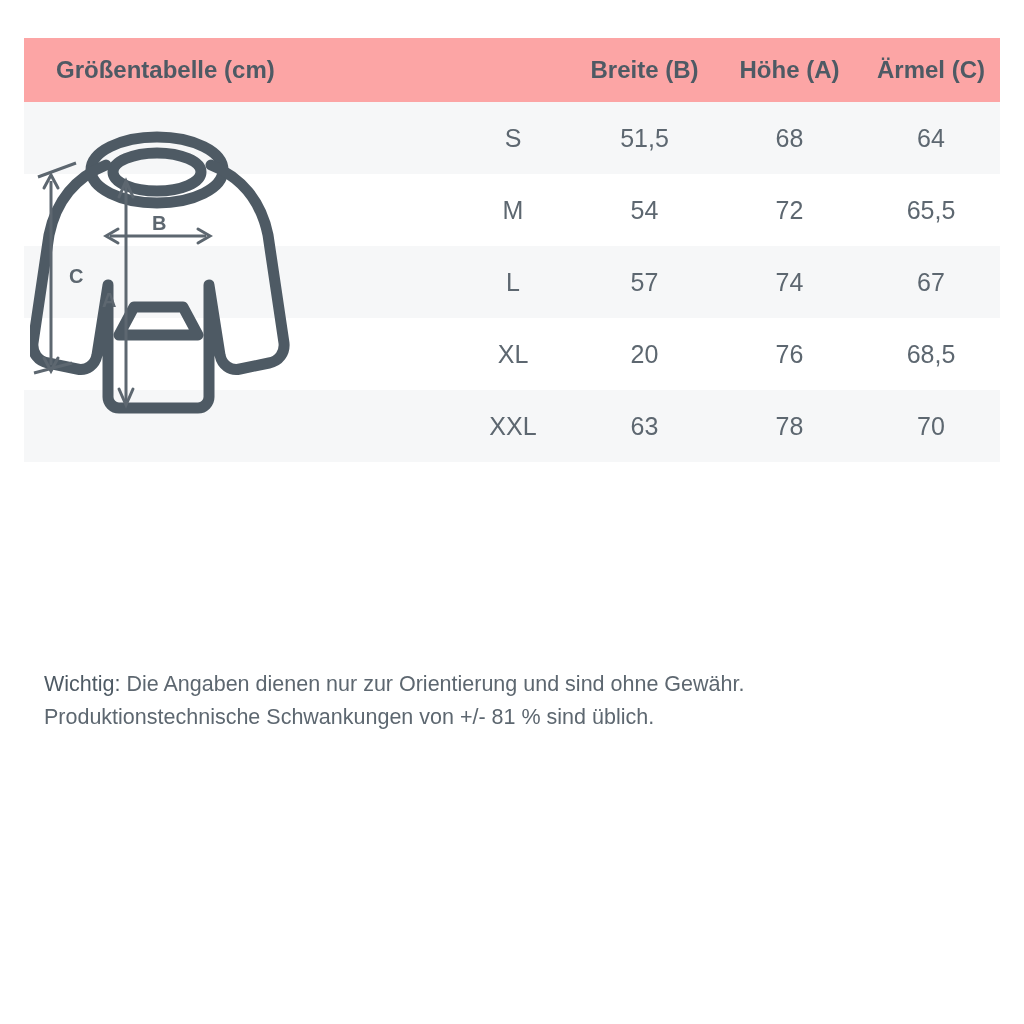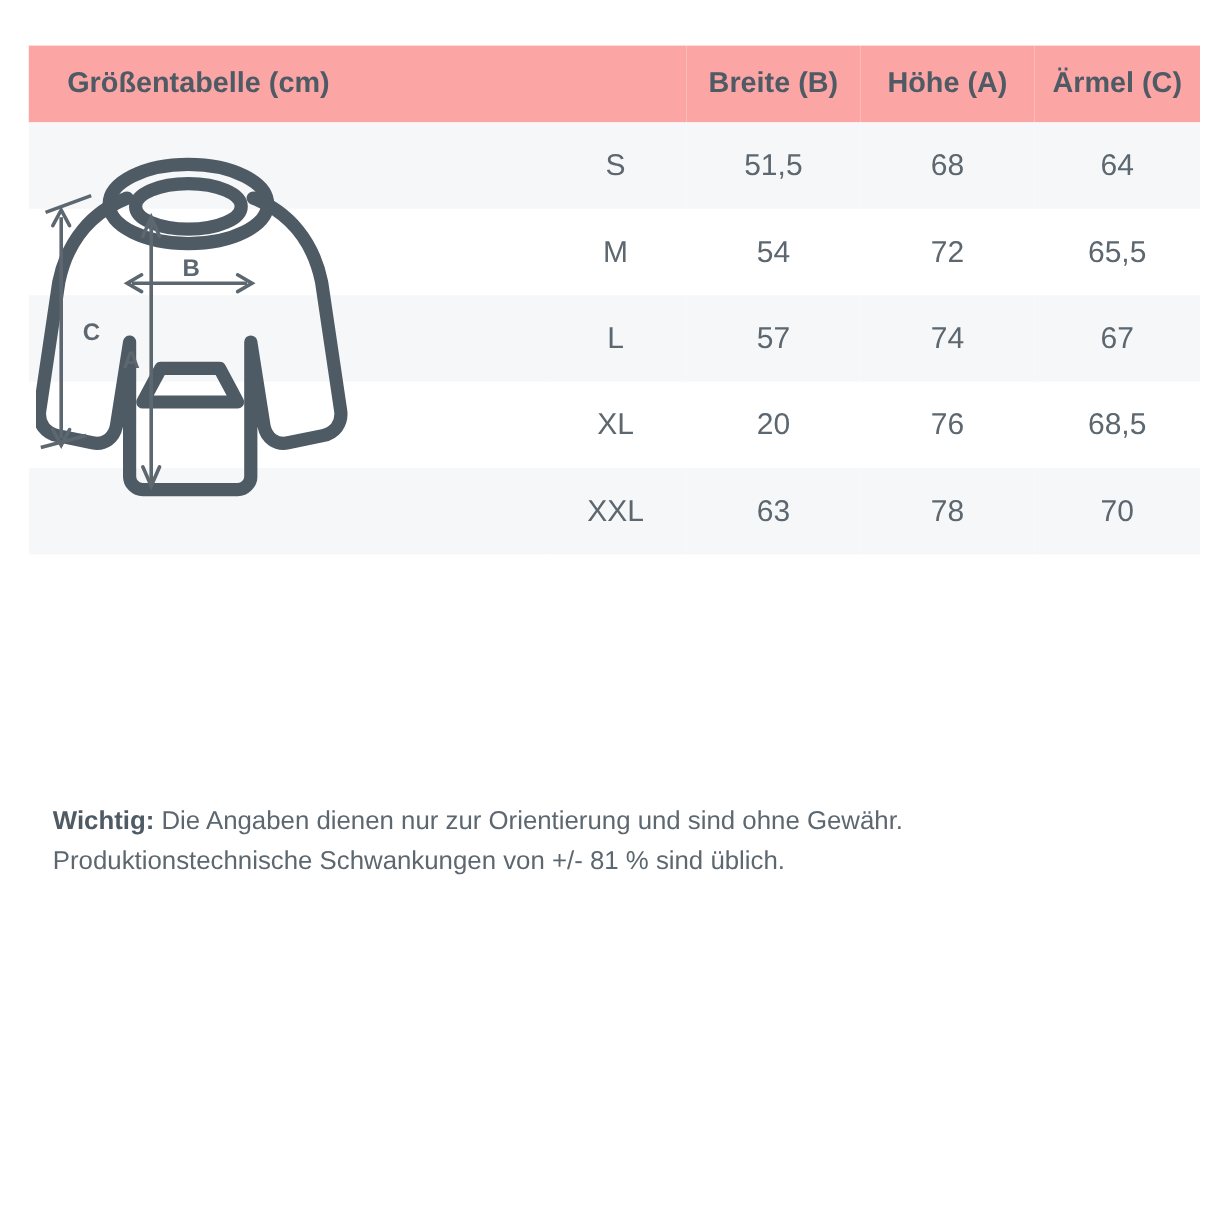--- a/index.html
+++ b/index.html
@@ -87,21 +87,21 @@
   .note {
     position: absolute;
     left: 44px;
     top: 668px;
     width: 930px;
     font-size: 21.5px;
     line-height: 33px;
     color: #5d6770;
   }
   .note b {
-    font-weight: bold;
+    font-weight: normal;
     color: #4e5a64;
   }
 </style>
 </head>
 <body>
 
 <div class="page">
 
   <div class="table-wrap">
     <table class="sizetable">

